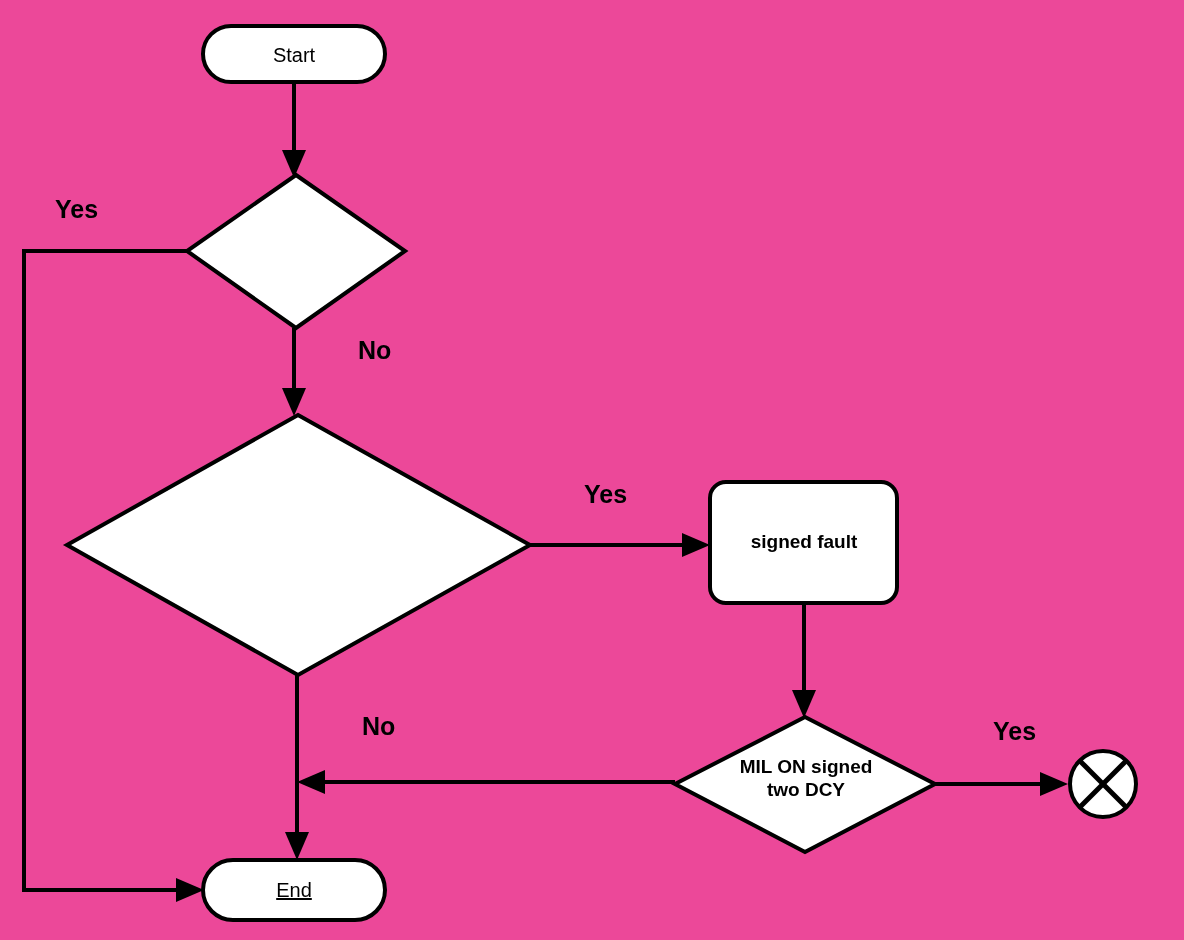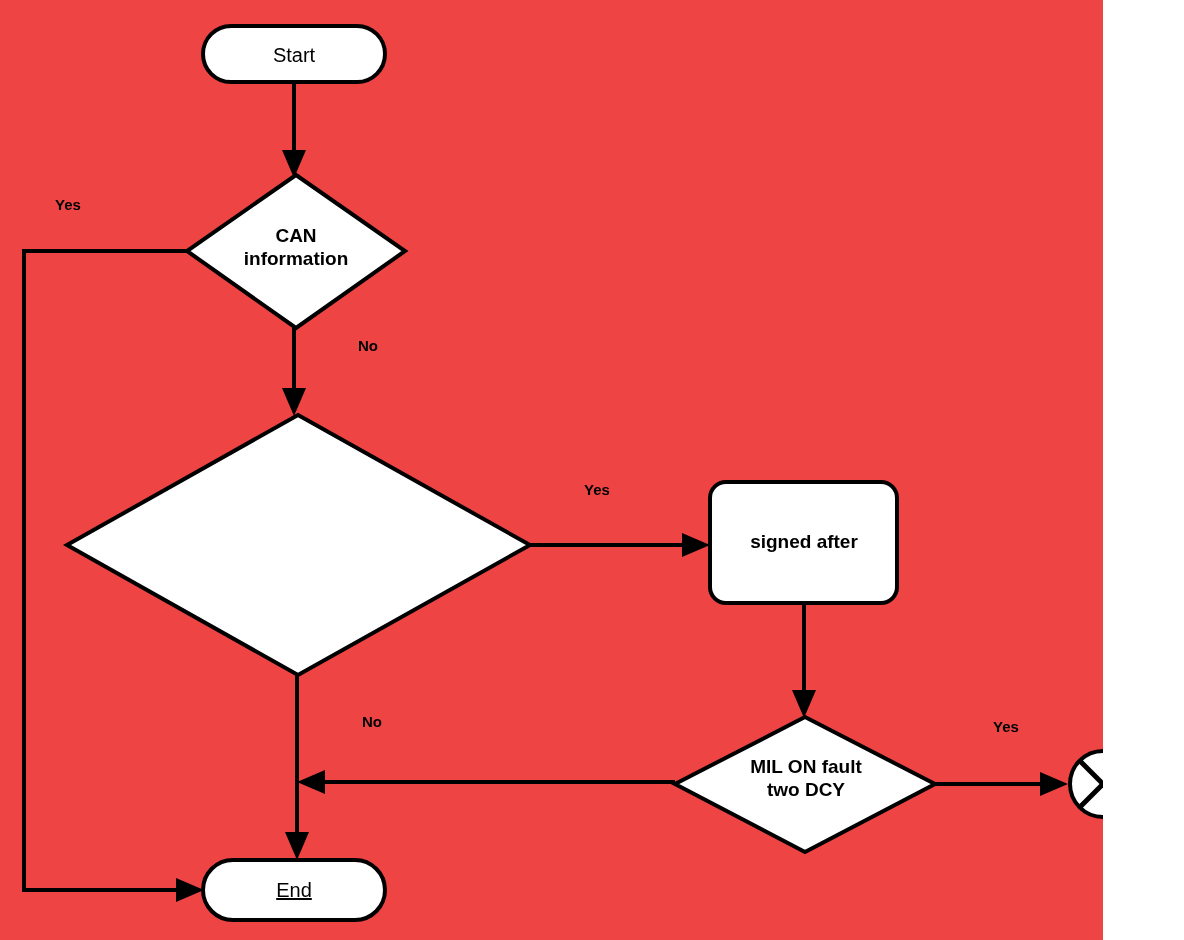--- a/index.html
+++ b/index.html
@@ -6,25 +6,24 @@
   html, body {
     margin: 0;
     padding: 0;
     background: #ffffff;
   }
   body {
     font-family: "Liberation Sans", sans-serif;
   }
   #chart-root {
     position: relative;
-    width: 1094px;
+    width: 1184px;
     height: 940px;
-    background: #ef4444;
+    background: #ec4899;
     overflow: hidden;
-    padding-left: 9px;
   }
   #flow-svg {
     position: absolute;
     top: 0;
     left: 0;
     width: 1184px;
     height: 940px;
   }
   .shape-outline {
     fill: #ffffff;
@@ -63,21 +62,21 @@
     font-weight: bold;
     line-height: 1.22;
     white-space: pre-line;
     pointer-events: none;
   }
   .edge-label {
     position: absolute;
     color: #000000;
     font-family: "Liberation Sans", sans-serif;
     font-weight: bold;
-    font-size: 15px;
+    font-size: 25px;
     line-height: 1;
     white-space: nowrap;
     pointer-events: none;
   }
   .terminator-text {
     font-weight: normal;
     font-size: 20px;
   }
   .t-start {
     left: 203px;
@@ -182,27 +181,25 @@
       <line class="cross-stroke" x1="1080" y1="761" x2="1126" y2="807"></line>
       <line class="cross-stroke" x1="1126" y1="761" x2="1080" y2="807"></line>
     </g>
 
     <rect class="shape-outline-round" x="203" y="860" width="182" height="60" rx="30" ry="30"></rect>
 
   </svg>
 
   <div class="node-text terminator-text t-start">Start</div>
 
-  <div class="node-text t-can">CAN
-information</div>
-
-
-  <div class="node-text t-fault">signed after</div>
-
-  <div class="node-text t-mil">MIL ON fault
+
+
+  <div class="node-text t-fault">signed fault</div>
+
+  <div class="node-text t-mil">MIL ON signed
 two DCY</div>
 
   <div class="node-text terminator-text t-end">End</div>
 
   <div class="edge-label lbl-yes-can">Yes</div>
 
   <div class="edge-label lbl-no-can">No</div>
 
   <div class="edge-label lbl-yes-cond">Yes</div>
 

